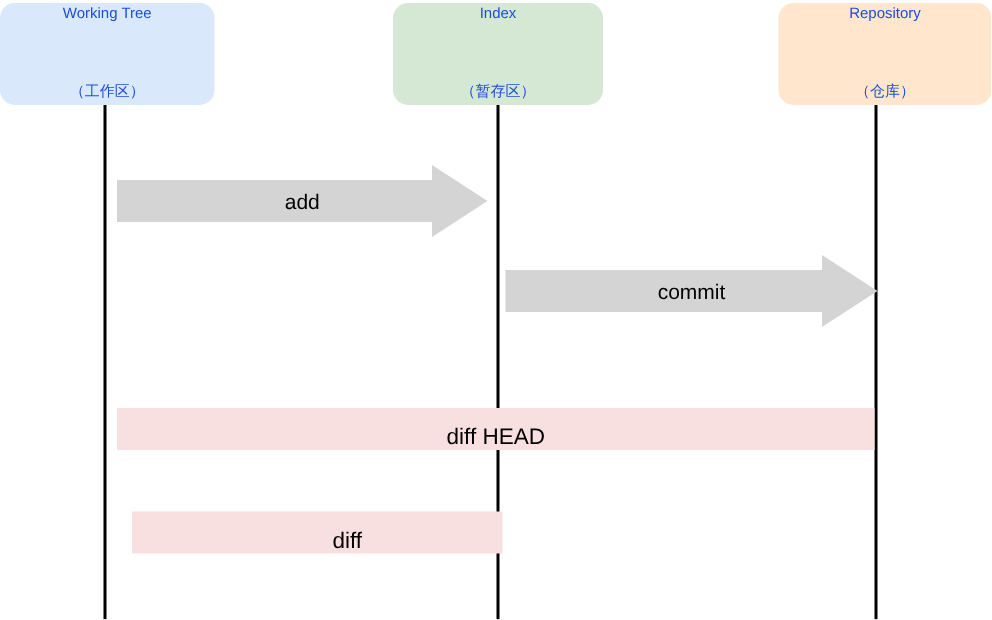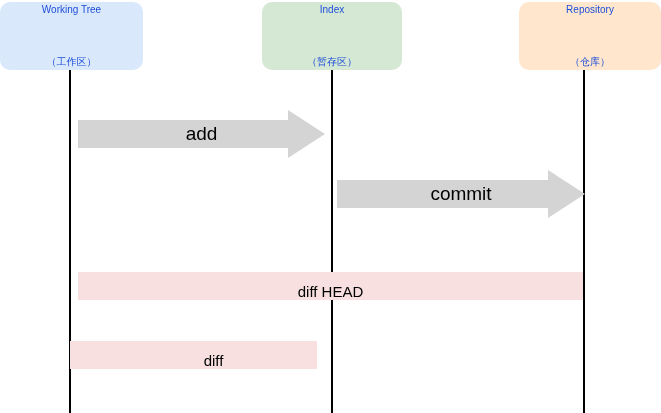--- a/index.html
+++ b/index.html
@@ -55,21 +55,21 @@
   }
   .block-arrow .arrow-label {
     position: absolute;
     top: 0;
     left: 0;
     width: 100%;
     height: 100%;
     display: flex;
     align-items: center;
     justify-content: center;
-    font-size: 19px;
+    font-size: 14px;
     color: #000000;
     pointer-events: none;
     white-space: nowrap;
   }
 
   
   .span-bar {
     position: absolute;
     box-sizing: border-box;
     display: flex;
@@ -115,17 +115,17 @@
     <svg width="248" height="48" viewBox="0 0 248 48">
       <polygon points="0,10 211,10 211,0 248,24 211,48 211,38 0,38" fill="#d4d4d4"></polygon>
     </svg>
     <span class="arrow-label" style="justify-content:center; padding-right:37px;">commit</span>
   </div>
 
   <div class="span-bar" style="left:78px; top:272px; width:505px; height:28px; background:#f8e0e0;">
     <span>diff HEAD</span>
   </div>
 
-  <div class="span-bar" style="left:70px; top:341px; width:247px; height:28px; background:#f8e0e0;padding-left:40px;">
+  <div class="span-bar" style="left:88px; top:341px; width:247px; height:28px; background:#f8e0e0;padding-left:40px;">
     <span>diff</span>
   </div>
 
 </div>
 
 </body></html>

